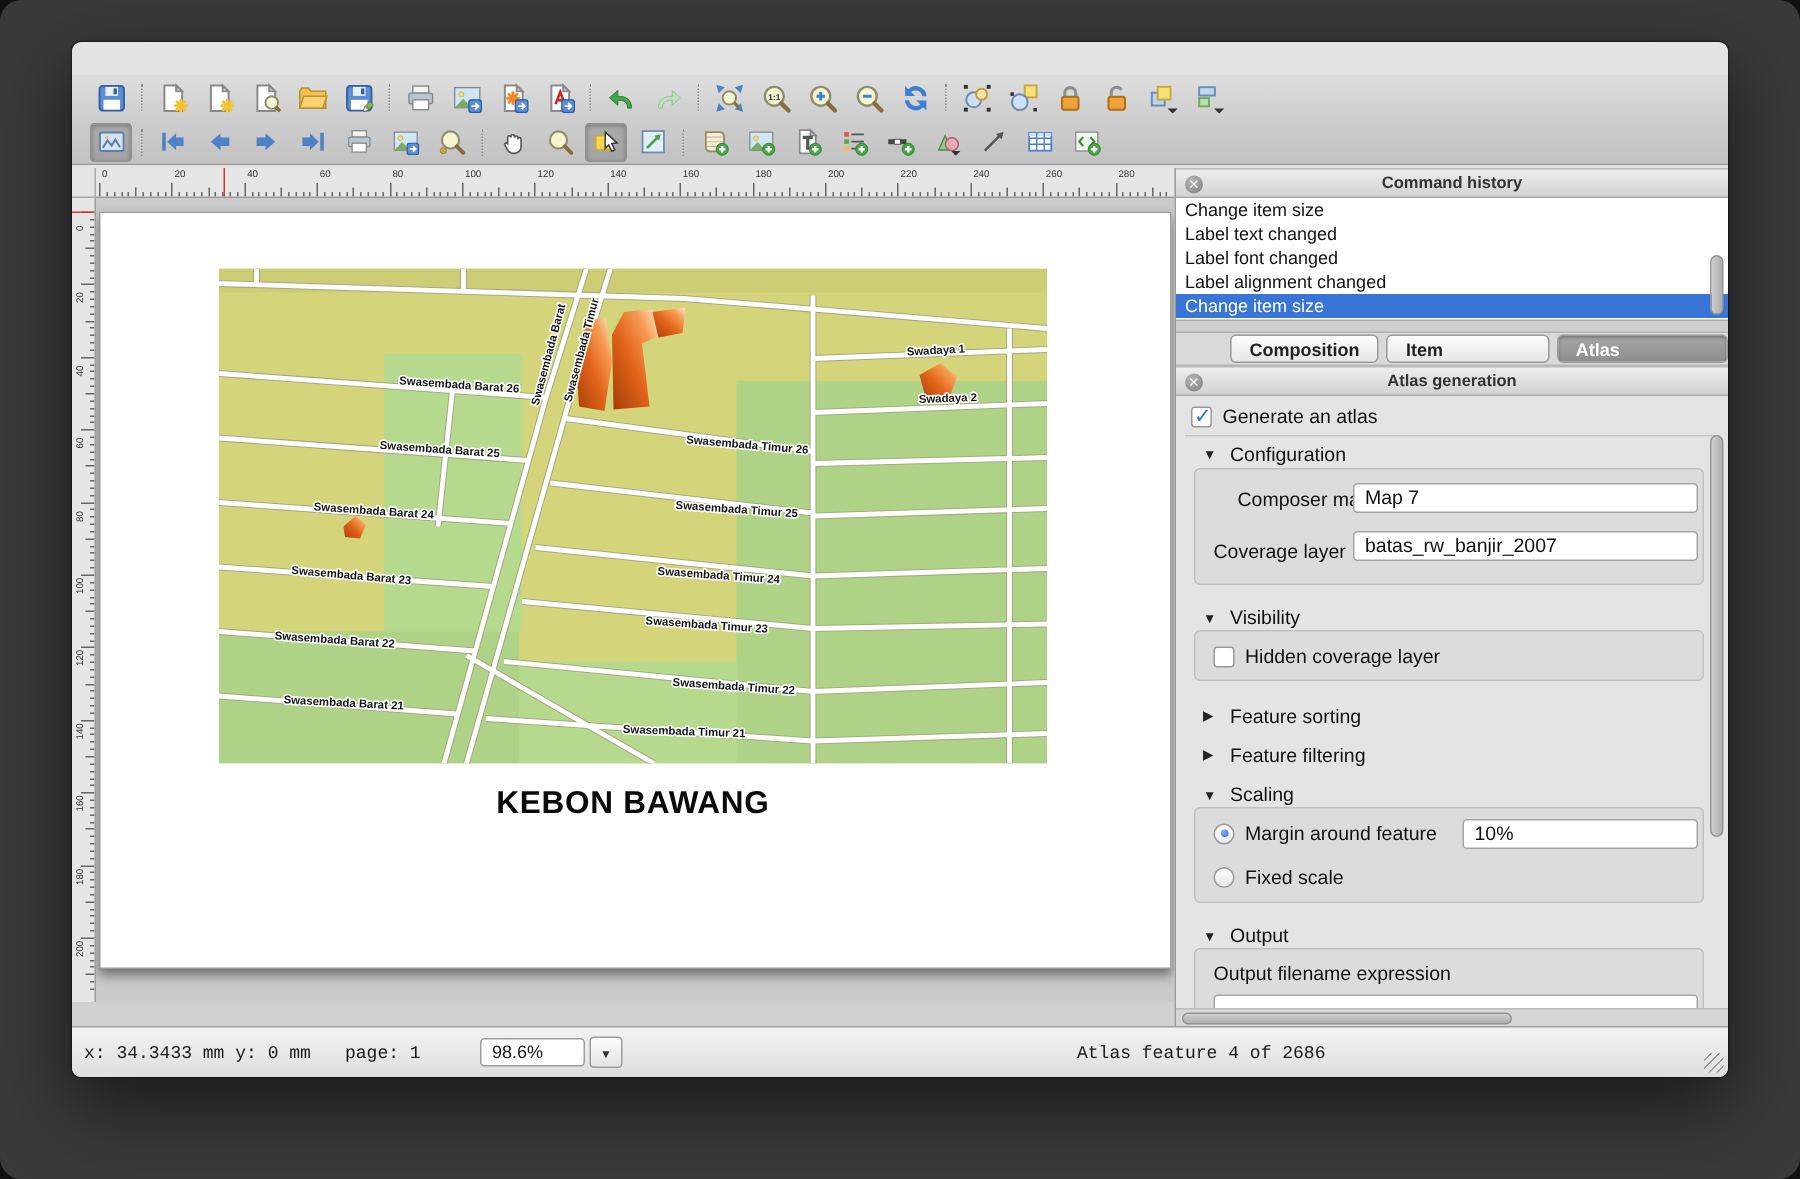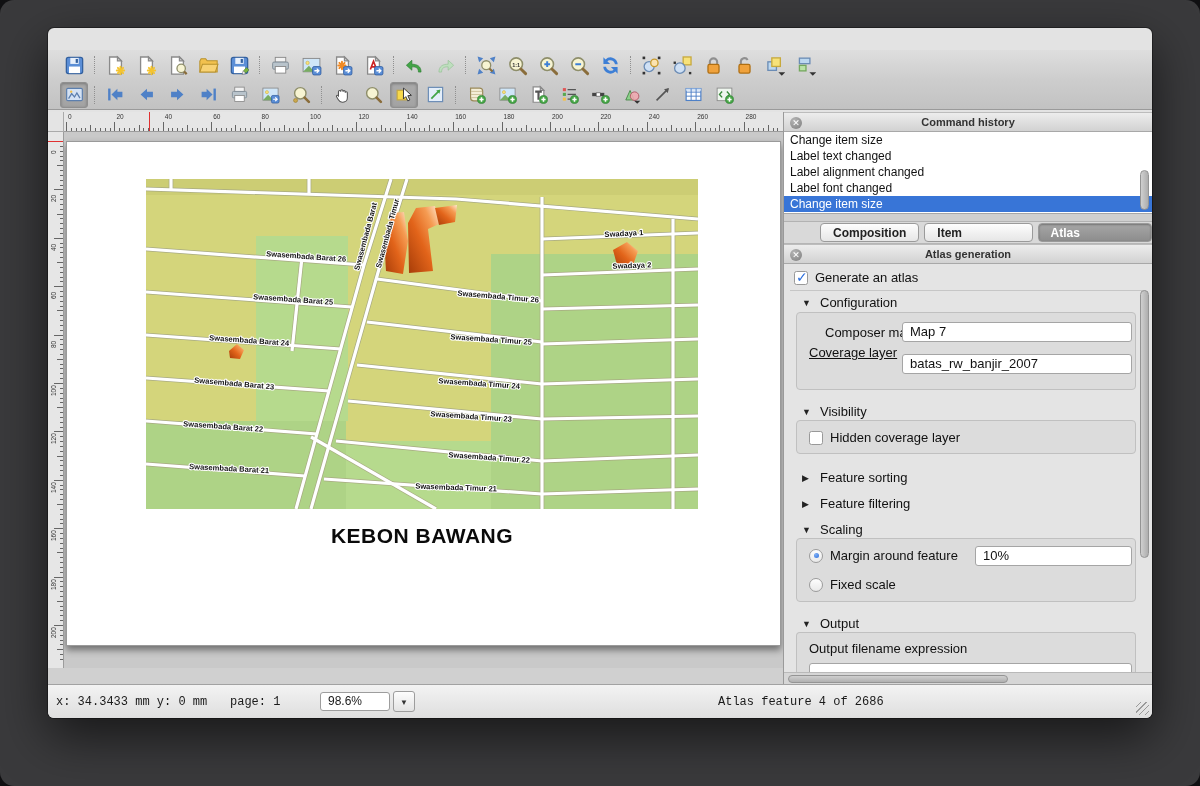--- a/index.html
+++ b/index.html
@@ -837,22 +837,22 @@
     </div>
 
     <div class="panel">
       <div class="dockhead" style="top:0">
         <div class="closedot">✕</div>
         <div class="dtitle">Command history</div>
       </div>
       <div class="histlist" id="histList">
           <div class="hrow">Change item size</div>
           <div class="hrow">Label text changed</div>
+          <div class="hrow">Label font changed</div>
           <div class="hrow">Label alignment changed</div>
-          <div class="hrow">Label font changed</div>
           <div class="hrow sel">Change item size</div>
         </div>
       <div class="vsb" style="right:3px;top:58px;height:40px;"></div>
       <div class="gapbar"></div>
       <div class="tabsrow" id="tabsRow">
           <div class="tab">Composition</div>
           <div class="tab">Item Properties</div>
           <div class="tab active">Atlas generation</div>
         </div>
 
@@ -868,21 +868,21 @@
         </div>
         <div class="divline" style="top:26px"></div>
 
         <div class="sech" style="left:18px;top:31px;">
           <span class="tri">▼</span>
           <span>Configuration</span>
         </div>
         <div class="gbox" style="top:48px;height:78px;">
           <div class="frow" style="left:12px;top:12px;margin-left:16px;">Composer map</div>
           <div class="combo" style="left:105px;top:9px;right:3px;">Map 7</div>
-          <div class="frow" style="left:12px;top:32px;text-decoration:underline;">Coverage layer</div>
+          <div class="frow" style="left:12px;top:47px;">Coverage layer</div>
           <div class="combo" style="left:105px;top:41px;right:3px;">batas_rw_banjir_2007</div>
         </div>
 
         <div class="sech" style="left:18px;top:140px;">
           <span class="tri">▼</span>
           <span>Visibility</span>
         </div>
         <div class="gbox" style="top:156px;height:34px;">
           <div class="checkrow" style="left:12px;top:9px;">
             <div class="cbox"></div>

